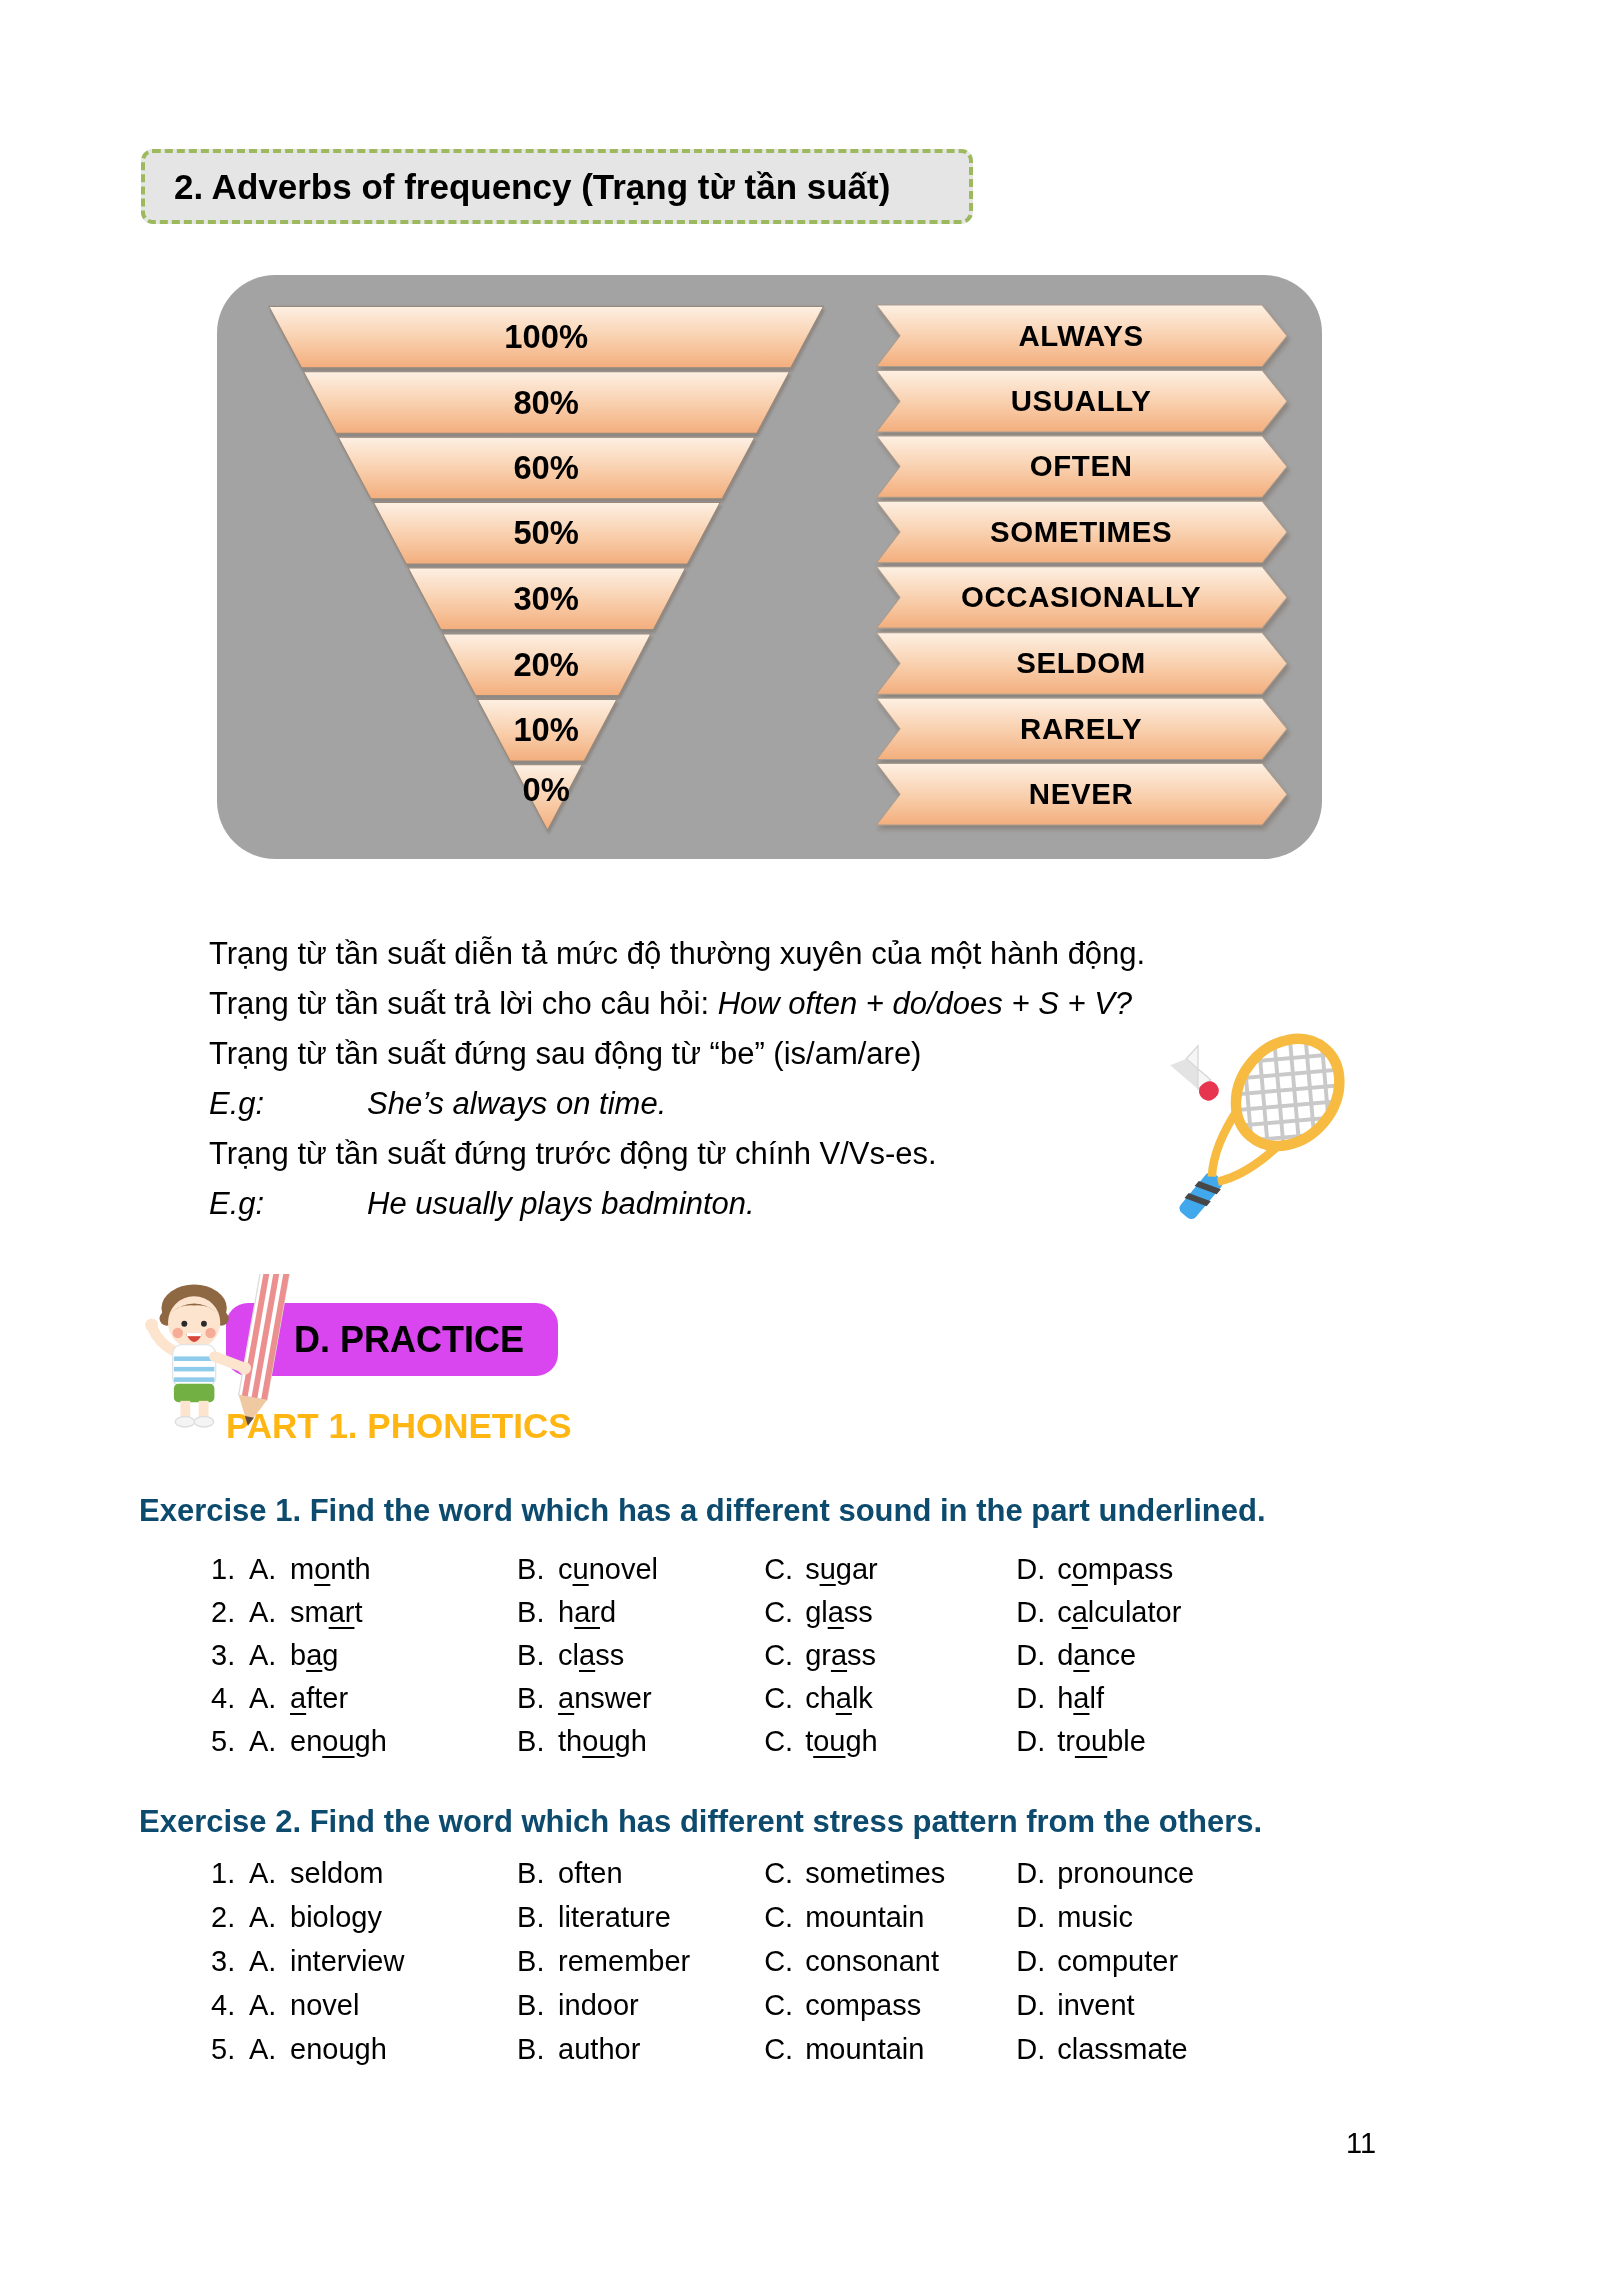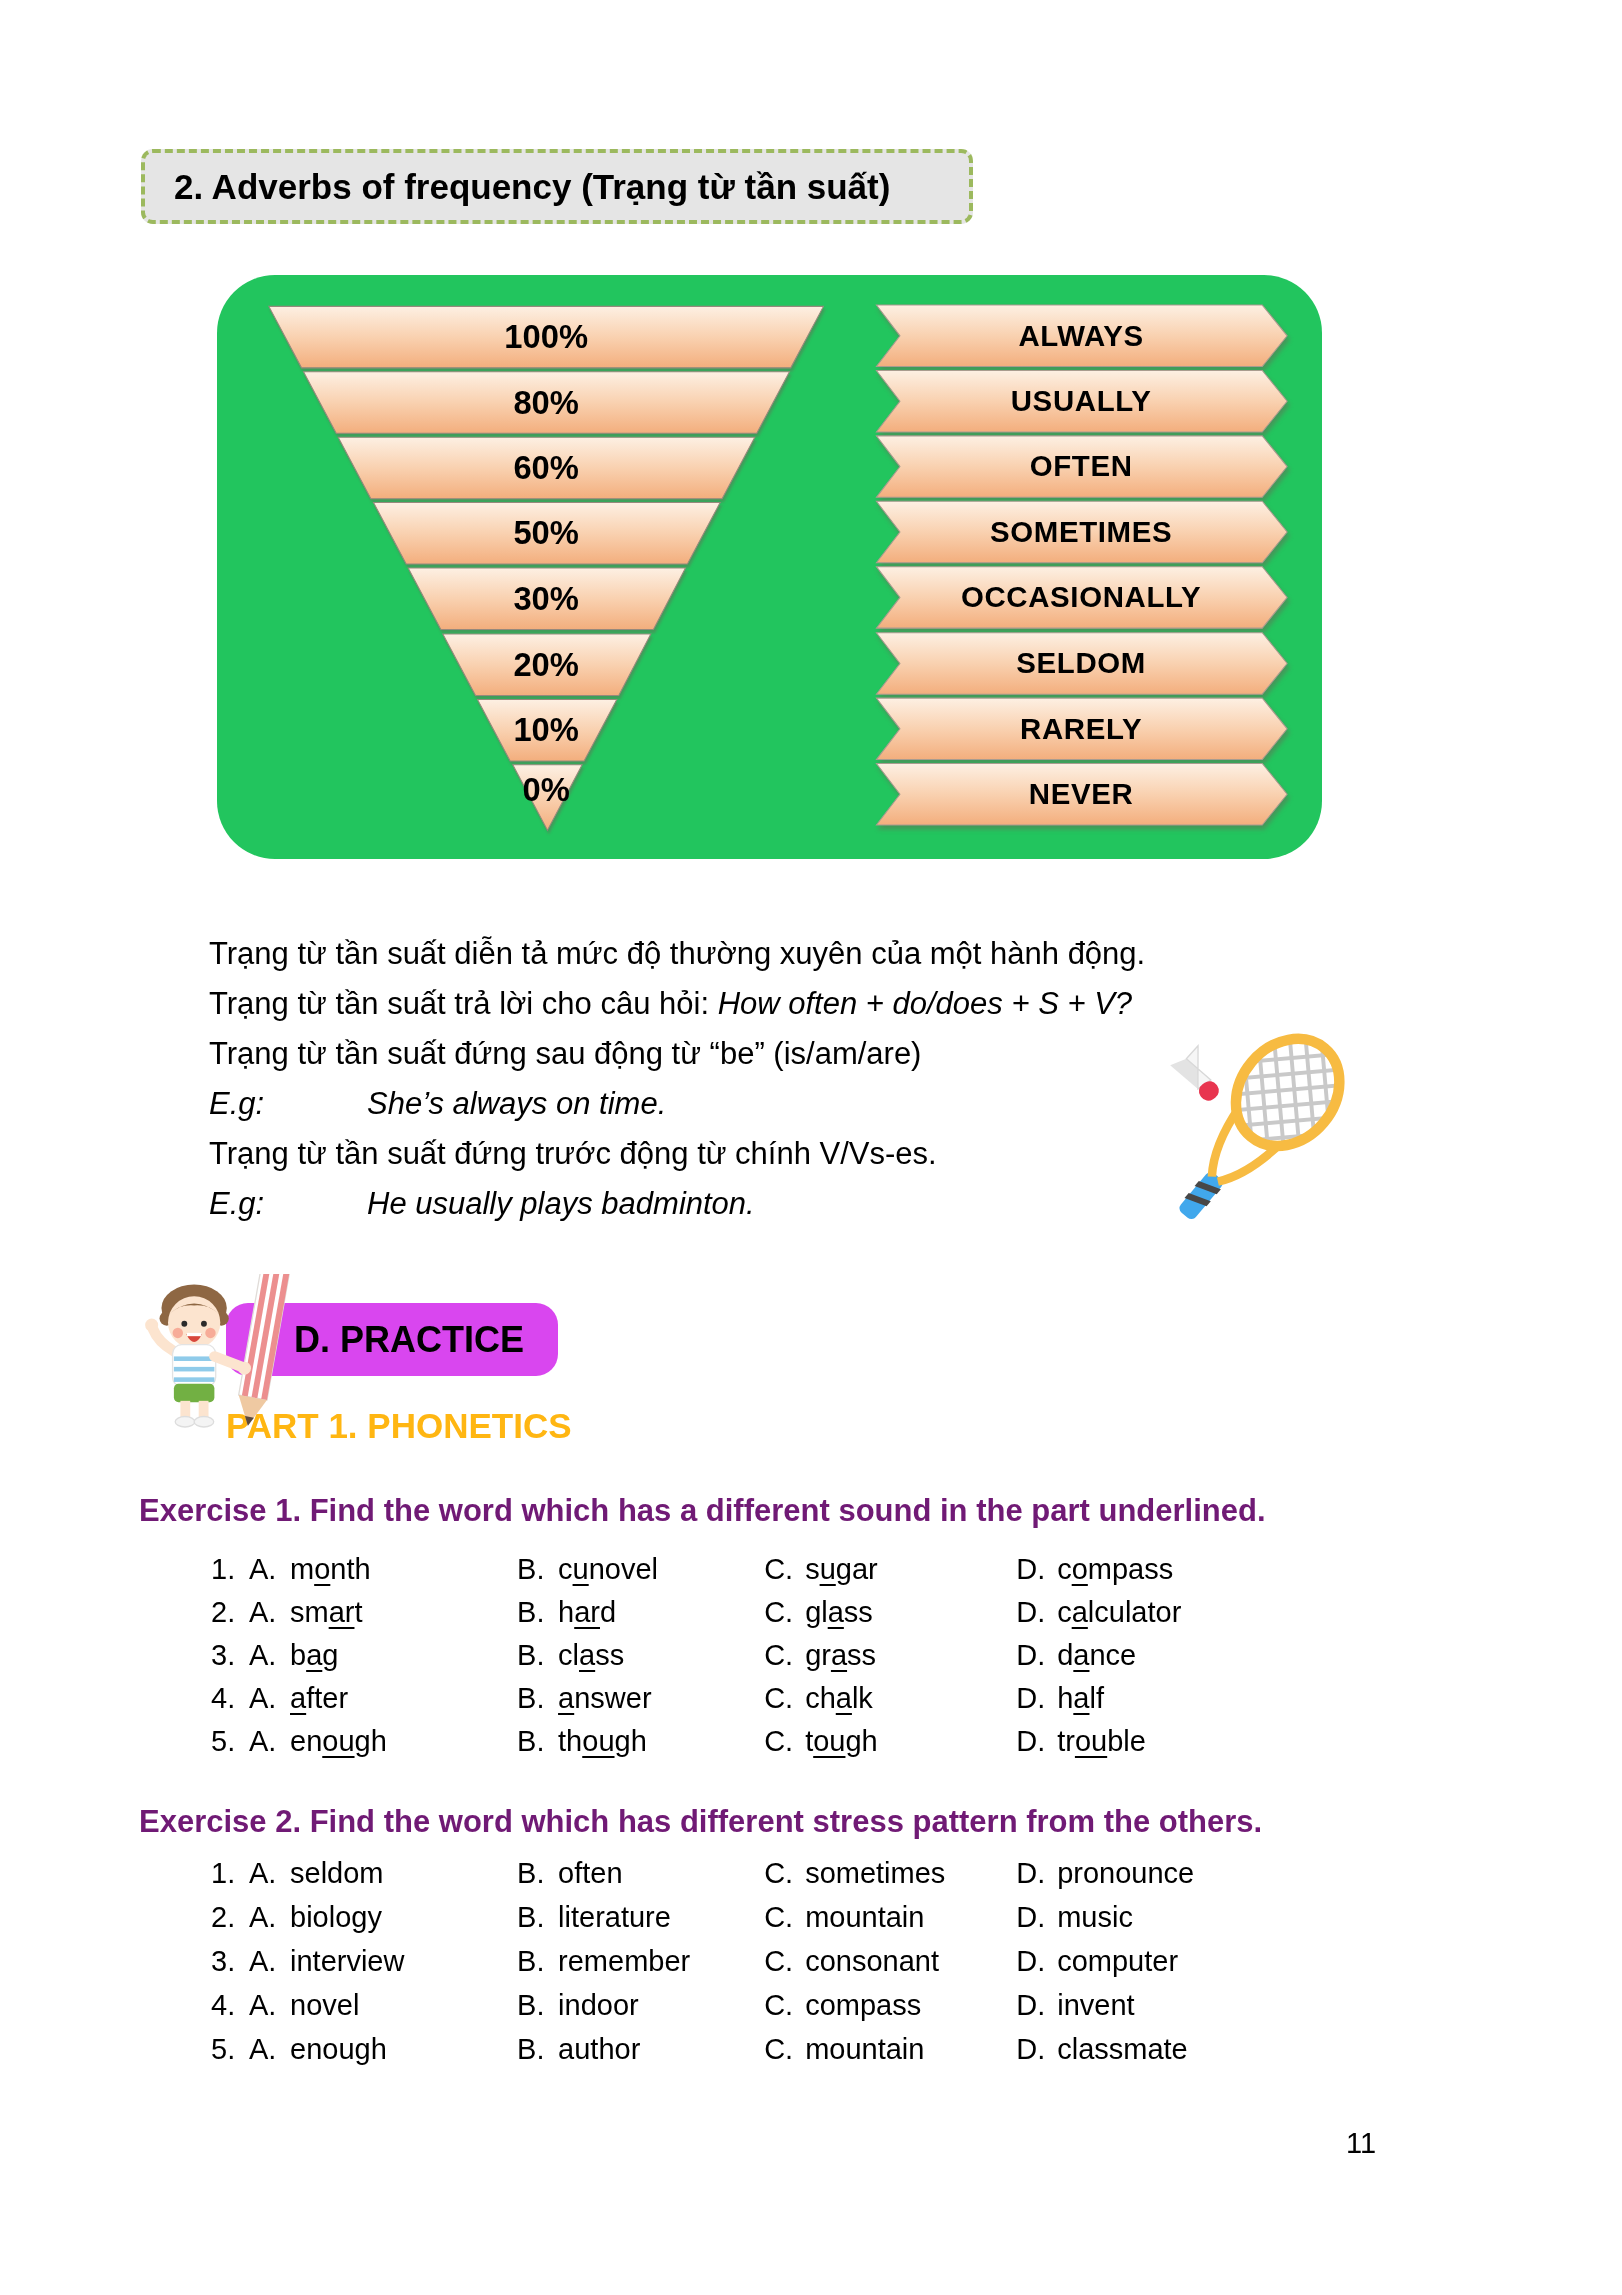--- a/index.html
+++ b/index.html
@@ -11,21 +11,21 @@
 
   
   .title-box{
     left:141px;top:149px;width:832px;height:75px;box-sizing:border-box;
     border:4.6px dashed #9cb95e;border-radius:11.8px;
     display:flex;align-items:center;padding-left:29px;
     font-size:35px;font-weight:bold;background:#e5e5e5;
   }
 
   
-  .diagram{left:217px;top:275px;width:1105px;height:584px;background:#22c55e;border-radius:58px;}
+  .diagram{left:217px;top:275px;width:1105px;height:584px;background:#a3a3a3;border-radius:58px;}
   .diagram svg{position:absolute;left:0;top:0;}
   .funnel{filter:drop-shadow(2px 5px 2px rgba(110,95,85,.40));}
   .banners{filter:drop-shadow(3px 6px 3px rgba(110,95,85,.45));}
   .pct{font-size:50px;font-weight:bold;text-anchor:middle;}
   .adv{font-size:45px;font-weight:bold;text-anchor:middle;letter-spacing:1px;}
 
   
   .notes{left:209px;top:929px;width:1151px;font-size:31px;line-height:50px;}
   .notes p{margin:0;}
   .formula{font-weight:normal;font-style:italic;}
@@ -36,21 +36,21 @@
   .kid{left:119px;top:1274px;z-index:3;}
 
   .practice-box{
     left:226px;top:1303px;width:332px;height:73px;background:#d946ef;border-radius:22px;
     display:flex;align-items:center;z-index:1;
   }
   .practice-box .ptxt{margin-left:68px;font-size:36px;font-weight:bold;}
   .part-heading{left:226px;top:1406px;font-size:35px;font-weight:bold;color:#FFB612;}
 
   
-  .ex-title{font-size:31px;font-weight:bold;color:#701a75;white-space:nowrap;}
+  .ex-title{font-size:31px;font-weight:bold;color:#0c4a6e;white-space:nowrap;}
   .ex1-title{left:139px;top:1493px;}
   .ex2-title{left:139px;top:1804px;}
   .ex-rows{left:211px;font-size:29px;white-space:nowrap;}
   .ex1-rows{top:1548px;line-height:43px;}
   .ex2-rows{top:1851px;line-height:44px;}
   .cell{display:inline-block;}
   .c1{width:298px;} .c2{width:239px;} .c3{width:244px;}
   .num{display:inline-block;min-width:38px;}
   .letter{display:inline-block;min-width:41px;}
   .und{text-decoration:underline;text-decoration-thickness:2.3px;text-underline-offset:5.2px;}

